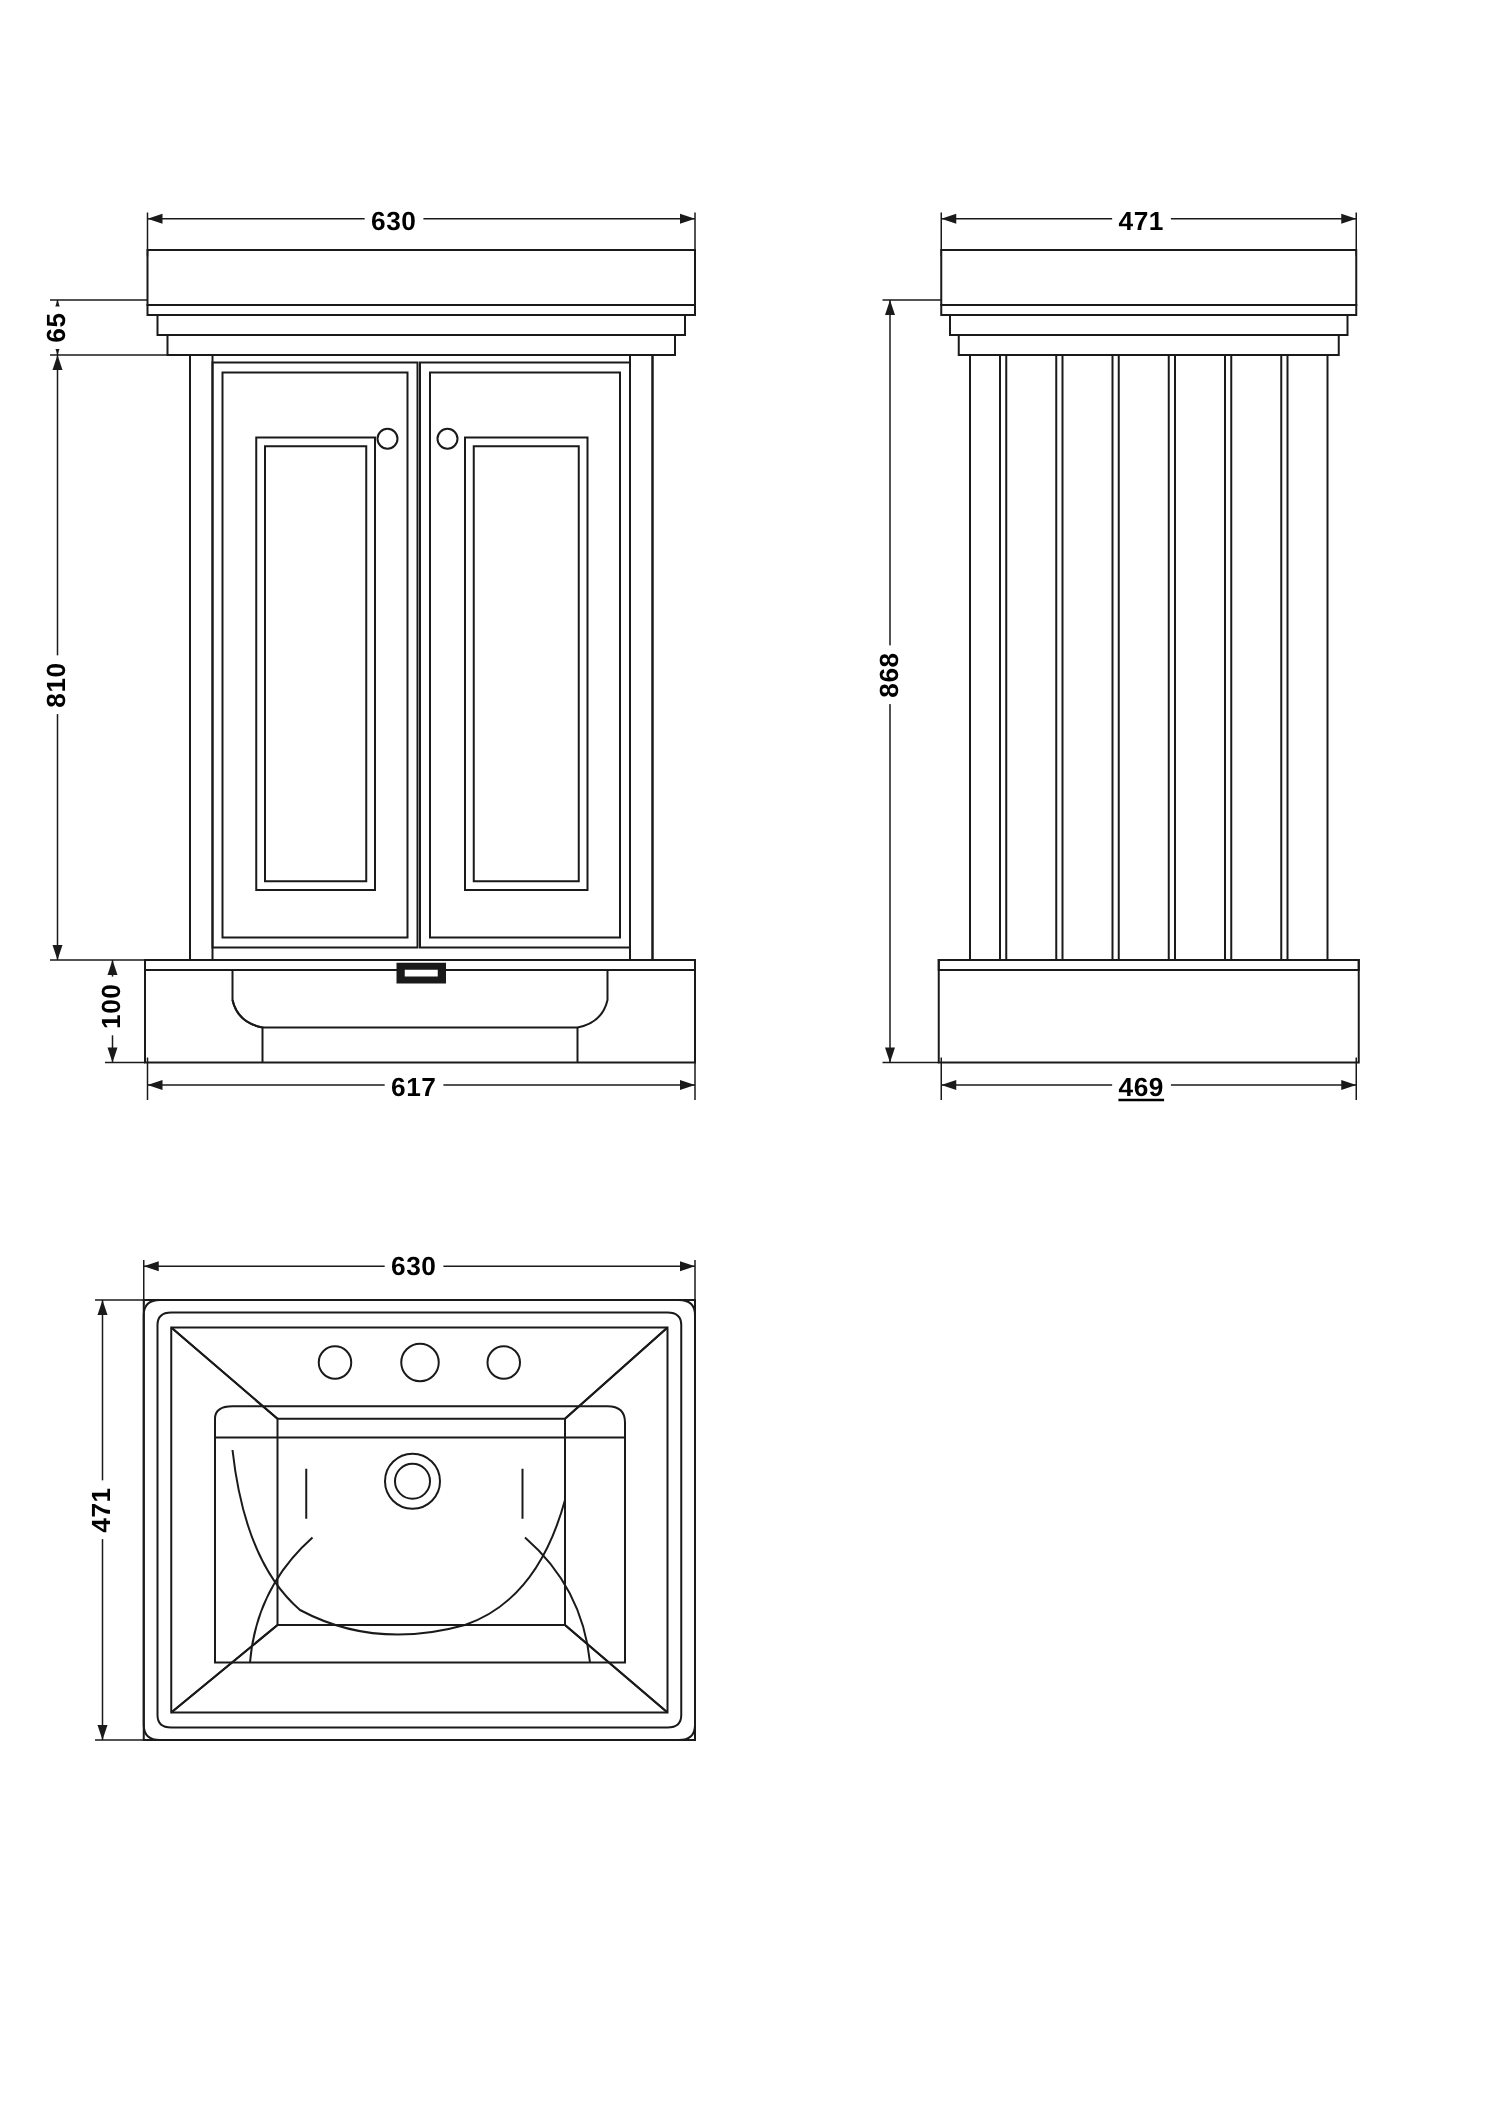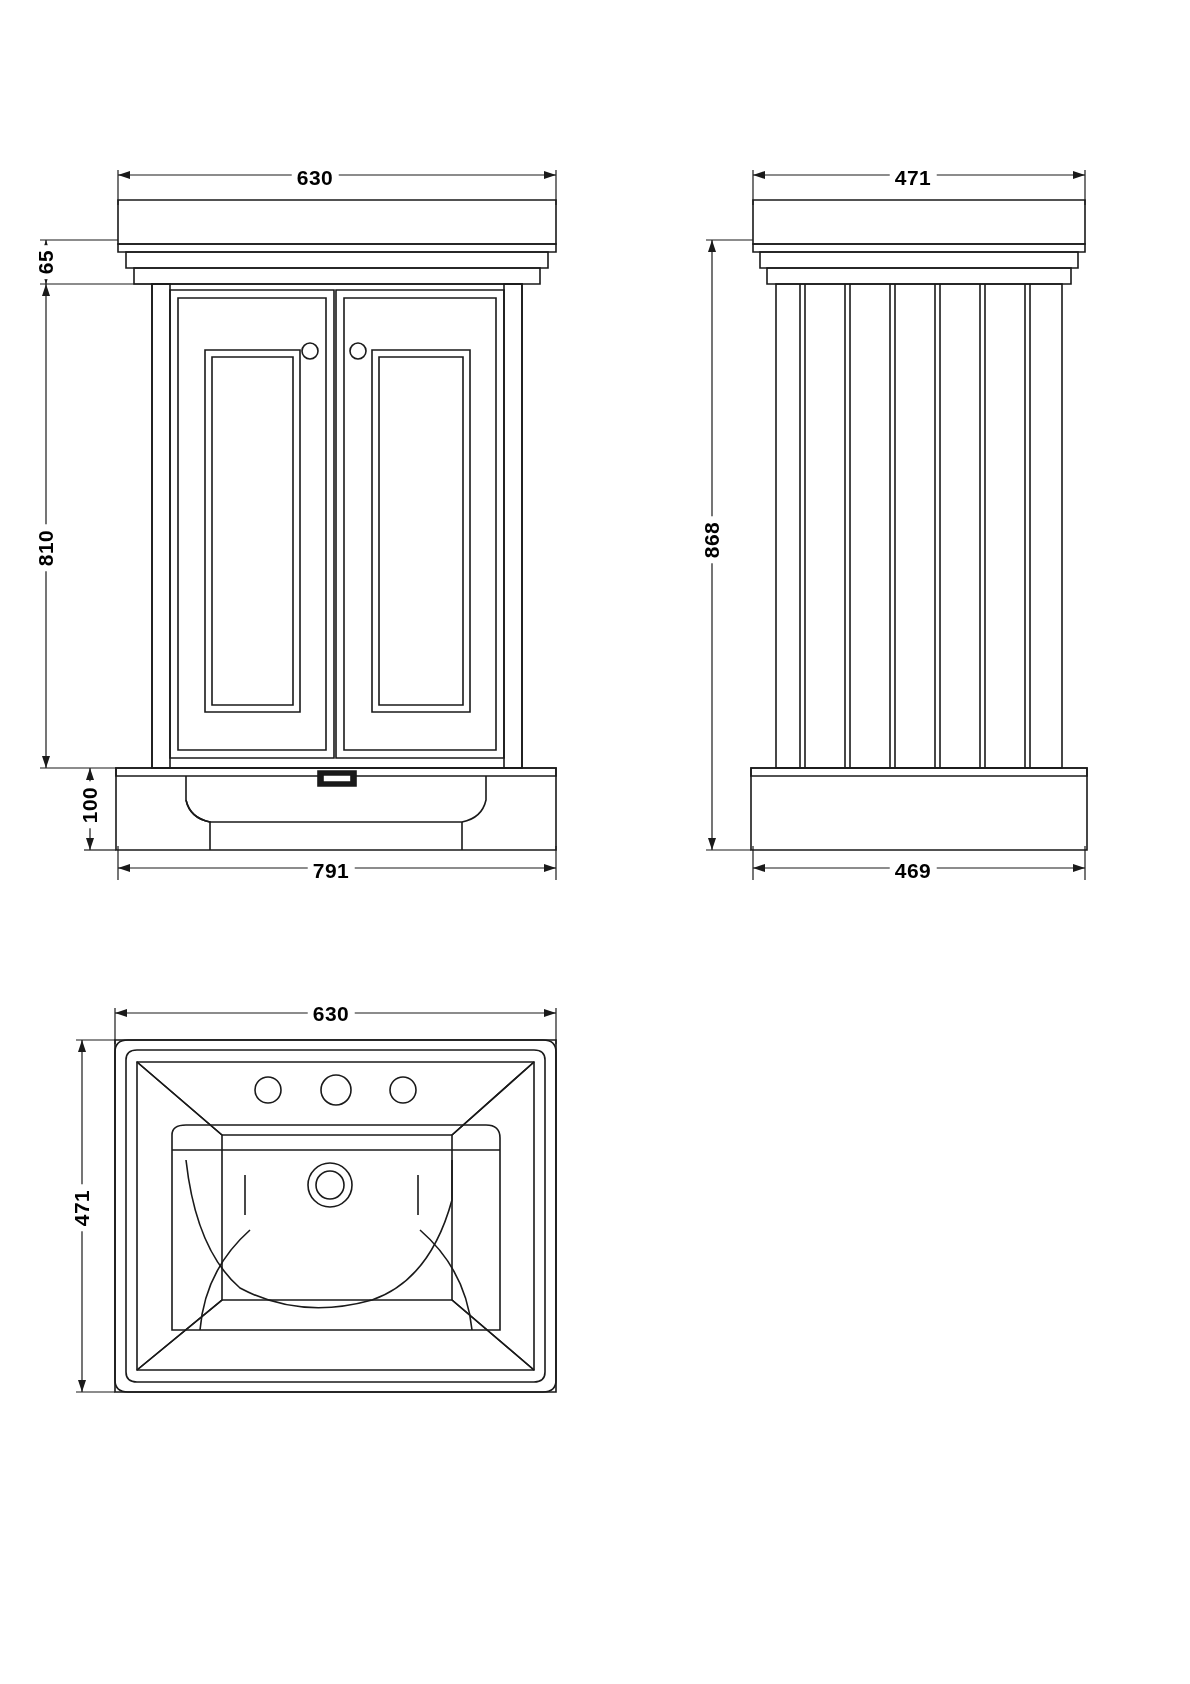--- a/index.html
+++ b/index.html
@@ -211,25 +211,25 @@
   </svg>
 
   <div class="dim-label" style="left:315px; top:178px; transform:translate(-50%,-50%);">630</div>
 
   <div class="dim-label vert" style="left:46px; top:262px; transform:translate(-50%,-50%) rotate(-90deg);">65</div>
 
   <div class="dim-label vert" style="left:46px; top:548px; transform:translate(-50%,-50%) rotate(-90deg);">810</div>
 
   <div class="dim-label vert" style="left:90px; top:805px; transform:translate(-50%,-50%) rotate(-90deg);">100</div>
 
-  <div class="dim-label" style="left:331px; top:871px; transform:translate(-50%,-50%);">791</div>
+  <div class="dim-label" style="left:331px; top:871px; transform:translate(-50%,-50%);">617</div>
 
   <div class="dim-label" style="left:913px; top:178px; transform:translate(-50%,-50%);">471</div>
 
   <div class="dim-label vert" style="left:712px; top:540px; transform:translate(-50%,-50%) rotate(-90deg);">868</div>
 
-  <div class="dim-label" style="left:913px; top:871px; transform:translate(-50%,-50%);">469</div>
+  <div class="dim-label" style="left:913px; top:871px; transform:translate(-50%,-50%);text-decoration:underline;">469</div>
 
   <div class="dim-label" style="left:331px; top:1014px; transform:translate(-50%,-50%);">630</div>
 
   <div class="dim-label vert" style="left:82px; top:1208px; transform:translate(-50%,-50%) rotate(-90deg);">471</div>
 
 </div>
 
 </body></html>

